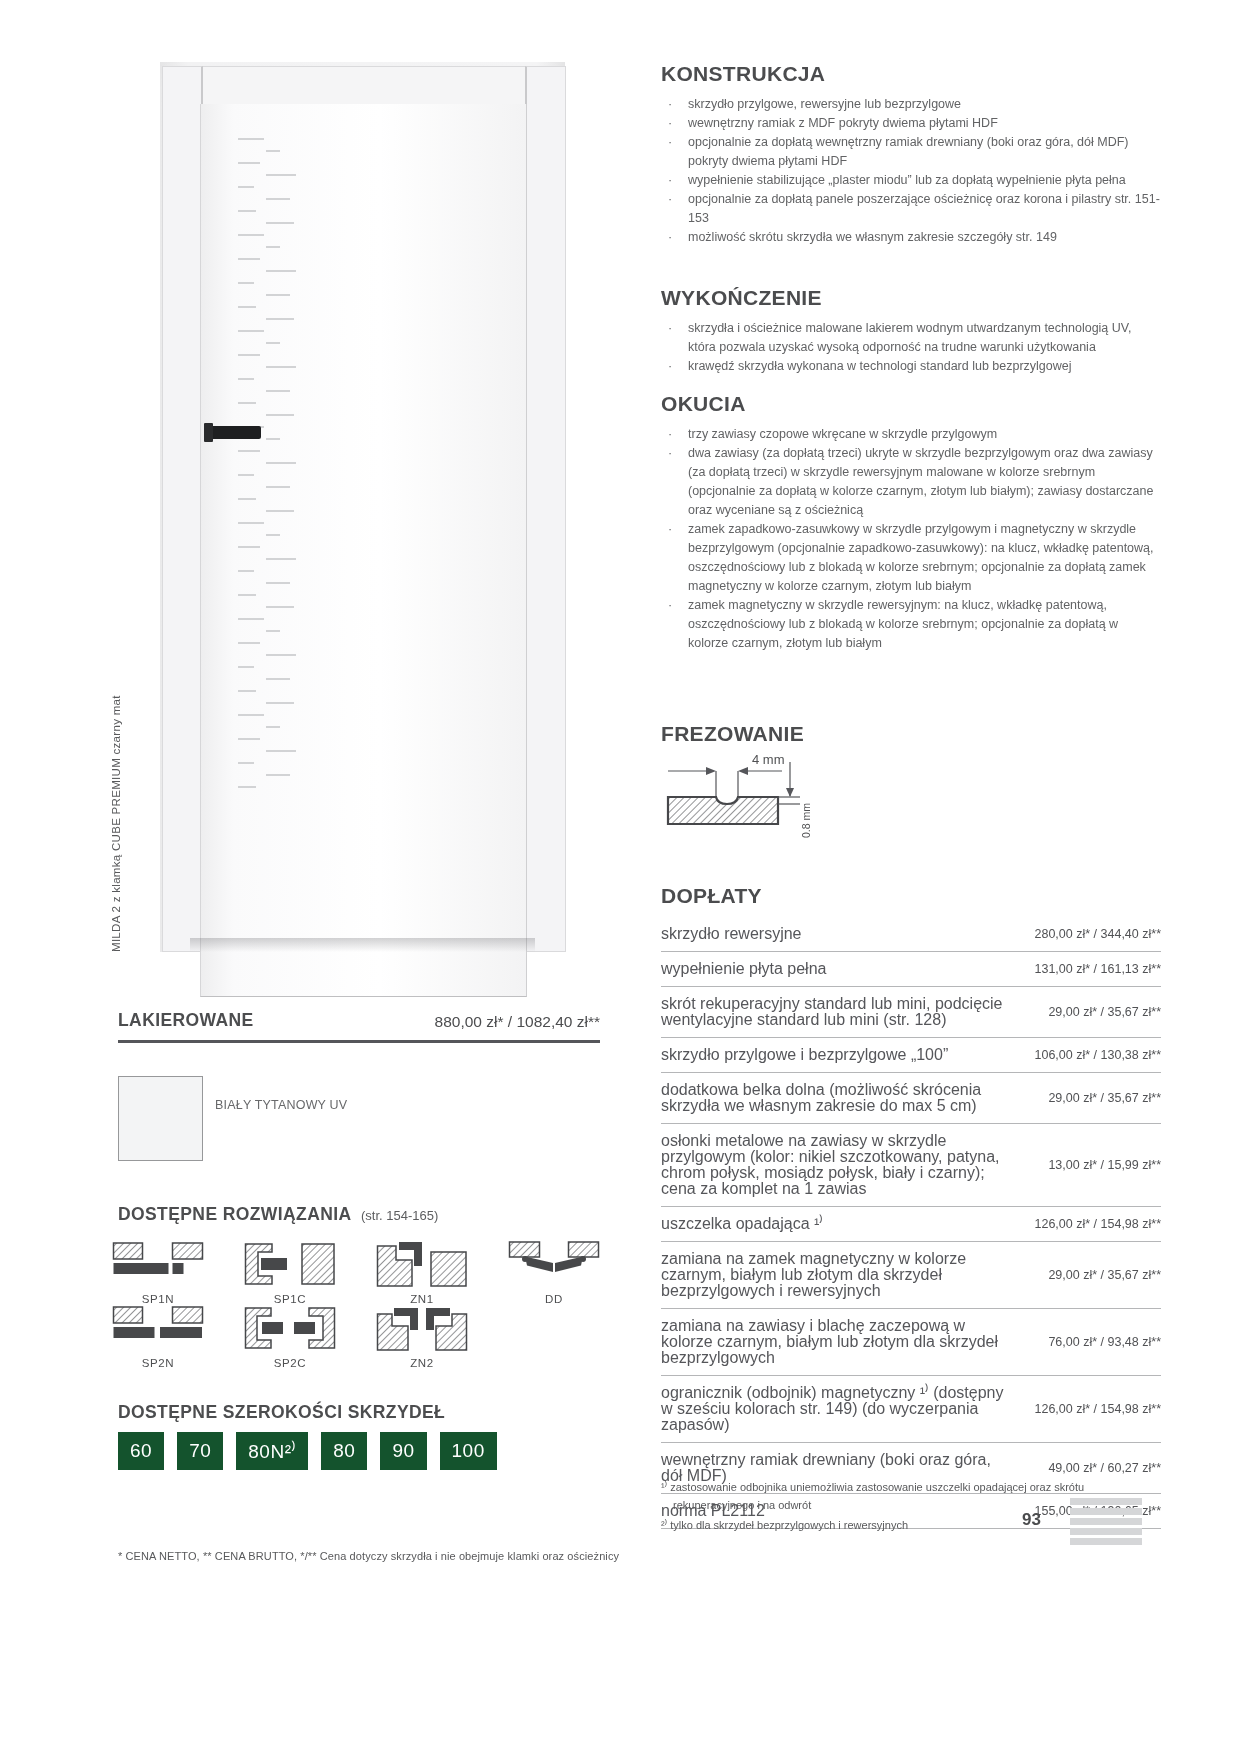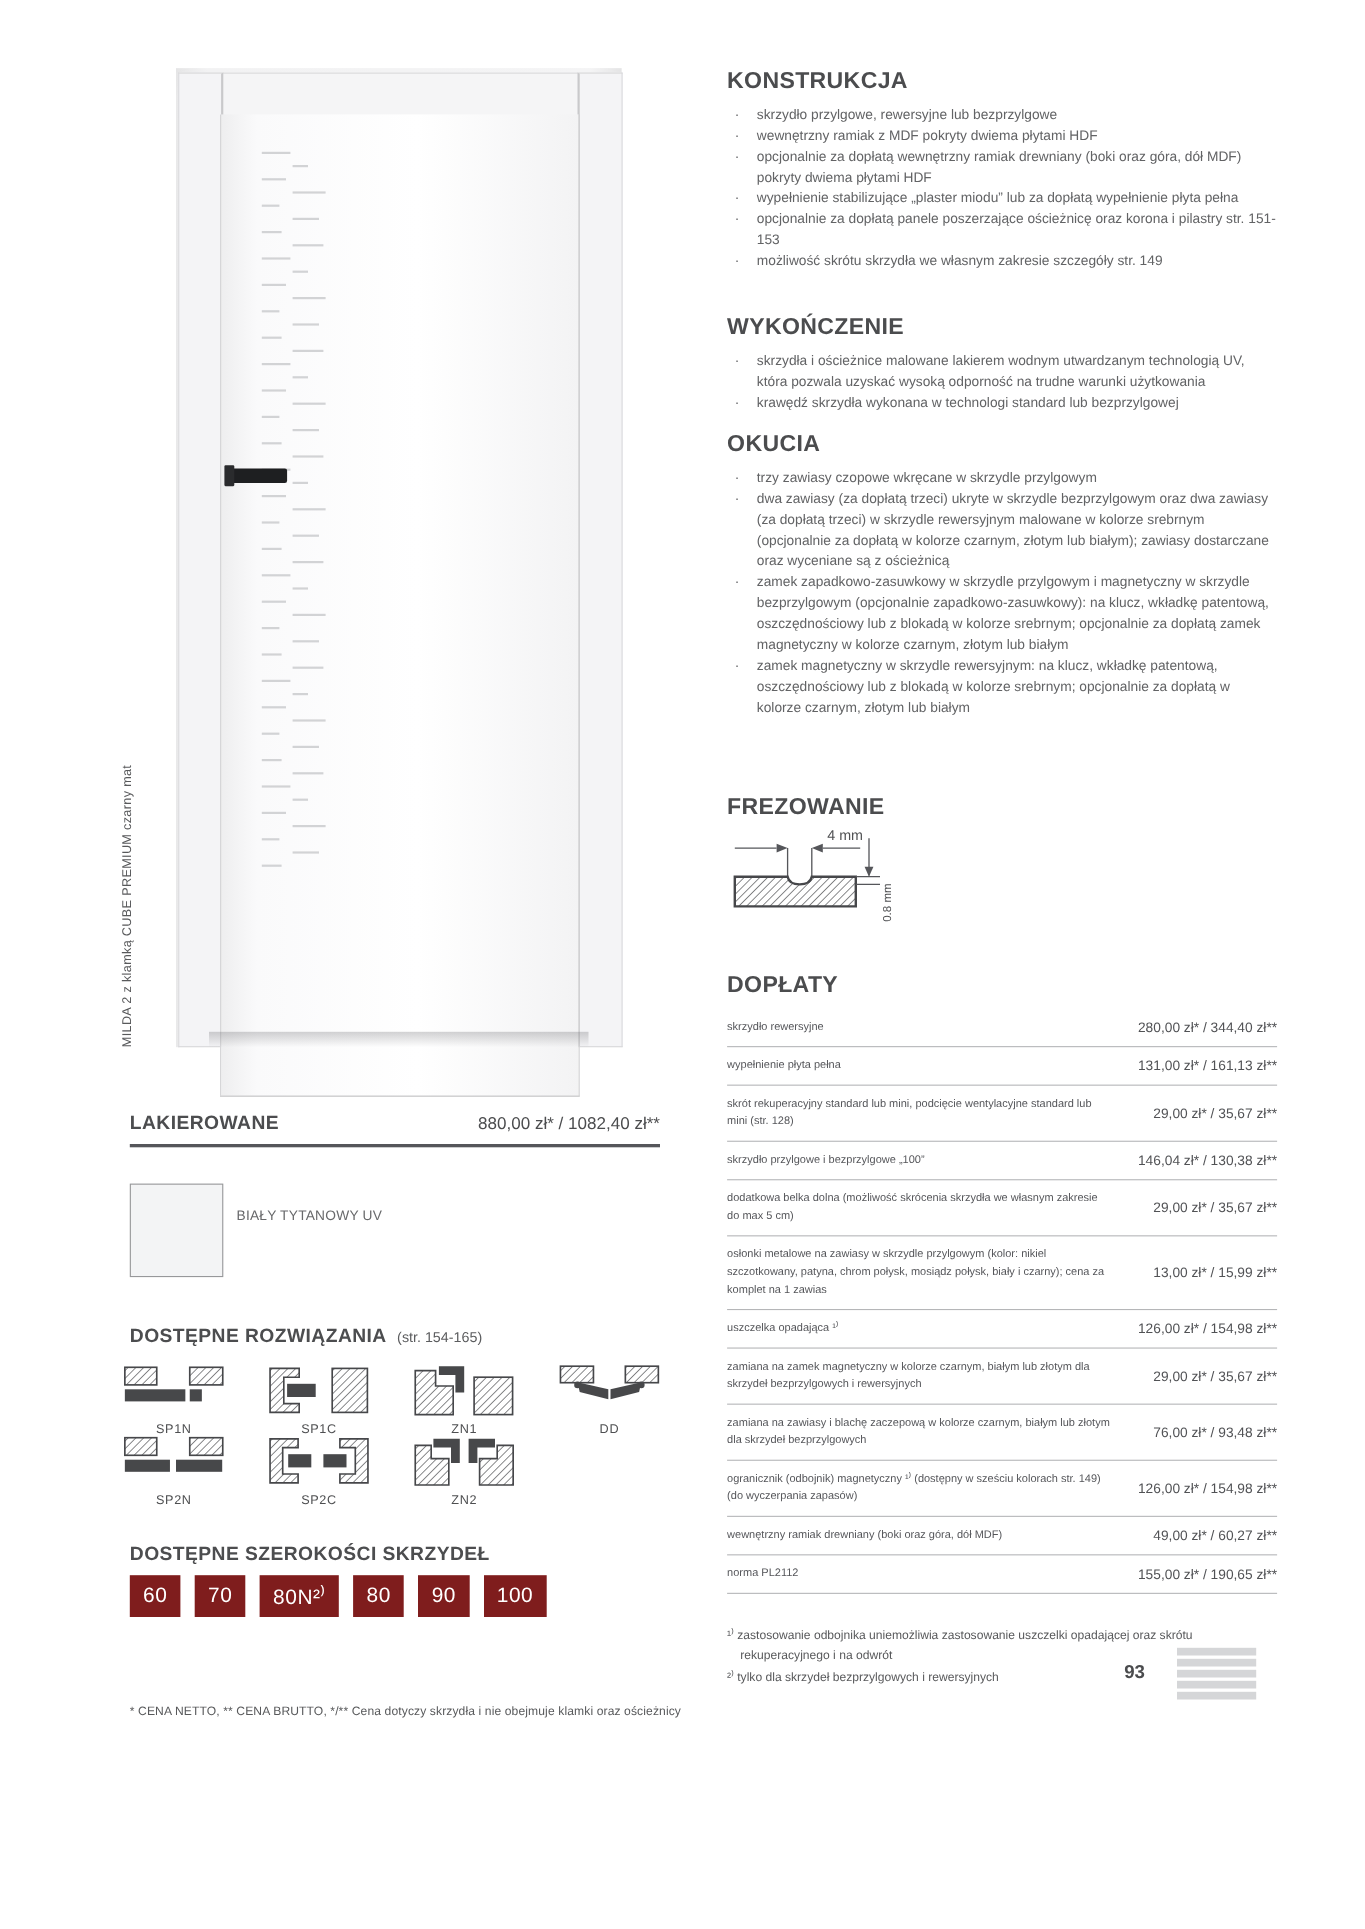--- a/index.html
+++ b/index.html
@@ -41,41 +41,41 @@
   .sol-head .h{font-size:17.5px;font-weight:bold;color:#4c4d4f;letter-spacing:0.4px;}
   .sol-head .ref{font-size:13px;color:#5c5d5f;margin-left:5px;}
   .sol-grid{position:absolute;left:112px;top:1240px;display:grid;grid-template-columns:repeat(4,132px);grid-auto-rows:64px;}
   .sol-cell{width:92px;text-align:center;}
   .sol-label{font-size:11.5px;letter-spacing:0.6px;color:#4e4f51;margin-top:1px;}
   .h-fill{fill:url(#hatch);stroke:#46474a;stroke-width:1.5;}
   .d-fill{fill:#47484a;stroke:none;}
 
   .widths-head{position:absolute;left:118px;top:1402px;font-size:17.5px;font-weight:bold;color:#4c4d4f;letter-spacing:0.4px;}
   .widths-row{position:absolute;left:118px;top:1432px;display:flex;gap:13px;}
-  .chip{height:38px;min-width:46px;padding:16px 12px;background:#7f1d1d;color:#ffffff;
+  .chip{height:38px;min-width:46px;padding:16px 12px;background:#14532d;color:#ffffff;
         display:flex;align-items:center;justify-content:center;font-size:19px;letter-spacing:0.5px;box-sizing:border-box;}
 
   .foot-left{position:absolute;left:118px;top:1550px;font-size:11px;color:#58595b;letter-spacing:0.1px;}
 
   
   .rsec{position:absolute;left:661px;width:500px;}
   .rsec h2{margin:0 0 9px 0;font-size:21px;font-weight:bold;color:#4b4c4e;letter-spacing:0.3px;}
   .rsec ul{margin:0;padding:0;list-style:none;}
   .rsec li{position:relative;padding-left:27px;font-size:12.5px;line-height:19px;color:#626365;}
   .rsec li::before{content:"\00B7";position:absolute;left:7px;color:#626365;}
 
   .frez-svg{position:absolute;left:660px;top:750px;}
   .dim{stroke:#55565a;stroke-width:1.2;fill:none;}
   .dim-arrow{fill:#55565a;stroke:none;}
   .ft{font-size:13px;fill:#505153;font-family:"Liberation Sans",sans-serif;}
   .ft2{font-size:10.5px;fill:#505153;font-family:"Liberation Sans",sans-serif;}
 
   .tbl{margin-top:3px;}
   .trow{display:flex;align-items:center;border-bottom:1px solid #b5b6b8;padding:9px 0;}
-  .trow .lbl{width:350px;font-size:10px;line-height:16px;color:#55565a;}
+  .trow .lbl{width:350px;font-size:16px;line-height:16px;color:#55565a;}
   .trow .prc{flex:1;text-align:right;font-size:12.5px;color:#515255;white-space:nowrap;}
 
   .fnotes{position:absolute;left:661px;top:1478px;width:470px;font-size:11px;line-height:1.65;color:#58595b;}
   .fnote{padding-left:12px;text-indent:-12px;margin-bottom:2px;}
 
   .pageno{position:absolute;left:1022px;top:1510px;font-size:17px;font-weight:bold;color:#4b4c4e;}
   .pagebars{position:absolute;left:1070px;top:1498px;width:72px;}
   .pagebars .bar{height:7px;background:#d5d6d8;margin-bottom:3px;}
 </style>
 </head>
@@ -311,21 +311,21 @@
       <div class="trow">
         <div class="lbl">wypełnienie płyta pełna</div>
         <div class="prc">131,00 zł* / 161,13 zł**</div>
       </div>
       <div class="trow">
         <div class="lbl">skrót rekuperacyjny standard lub mini, podcięcie wentylacyjne standard lub mini (str. 128)</div>
         <div class="prc">29,00 zł* / 35,67 zł**</div>
       </div>
       <div class="trow">
         <div class="lbl">skrzydło przylgowe i bezprzylgowe „100”</div>
-        <div class="prc">146,04 zł* / 130,38 zł**</div>
+        <div class="prc">106,00 zł* / 130,38 zł**</div>
       </div>
       <div class="trow">
         <div class="lbl">dodatkowa belka dolna (możliwość skrócenia skrzydła we własnym zakresie do max 5 cm)</div>
         <div class="prc">29,00 zł* / 35,67 zł**</div>
       </div>
       <div class="trow">
         <div class="lbl">osłonki metalowe na zawiasy w skrzydle przylgowym (kolor: nikiel szczotkowany, patyna, chrom połysk, mosiądz połysk, biały i czarny); cena za komplet na 1 zawias</div>
         <div class="prc">13,00 zł* / 15,99 zł**</div>
       </div>
       <div class="trow">

